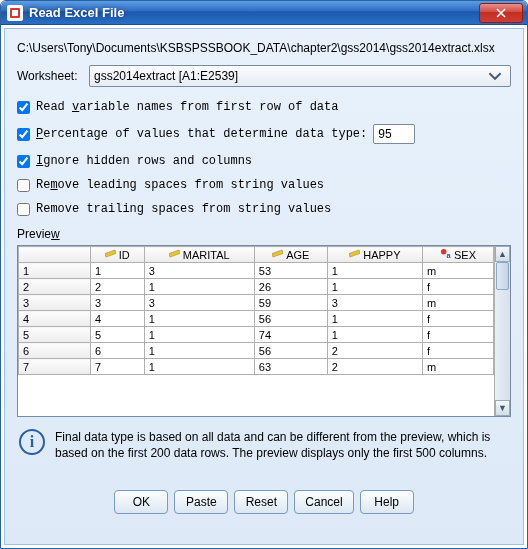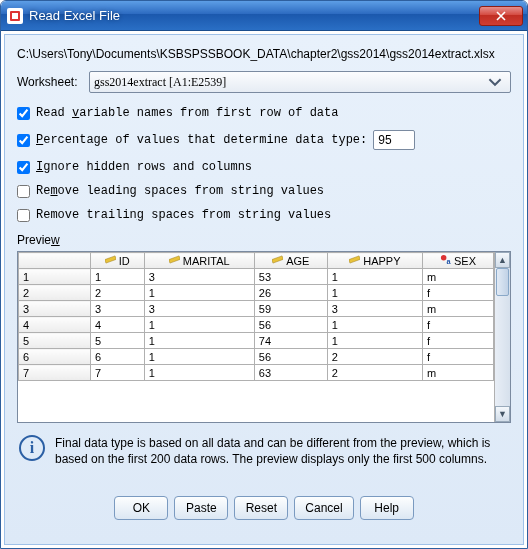--- a/index.html
+++ b/index.html
@@ -16,28 +16,29 @@
     width: 528px;
     height: 549px;
     border: 1px solid #2e5f9e;
     border-radius: 6px 6px 0 0;
     overflow: hidden;
     display: flex;
     flex-direction: column;
     background: #fff;
   }
   .titlebar {
-    height: 30px;
+    height: 24px;
     background: linear-gradient(to bottom, #5d9ee6 0%, #2c6ac0 45%, #1b58ad 46%, #2a6fc5 100%);
     display: flex;
     align-items: center;
     padding: 0 4px 0 6px;
     color: #fff;
     border-bottom: 1px solid #1a4d8c;
     border-radius: 5px 5px 0 0;
+    font-weight: bold;
   }
   .titlebar .app-icon {
     width: 16px; height: 16px;
     background: #fff;
     border-radius: 2px;
     display: flex; align-items: center; justify-content: center;
     margin-right: 6px;
   }
   .titlebar .app-icon svg { width: 12px; height: 12px; }
   .titlebar .title {
@@ -90,21 +91,20 @@
     font-size: 12px;
     color: #000;
   }
   .combo {
     display: flex;
     align-items: center;
     justify-content: space-between;
     background: linear-gradient(to bottom, #fbfcfe, #e6ecf4);
     cursor: pointer;
     padding-right: 8px;
-    font-family: Liberation Serif, serif;
   }
   .combo .arrow {
     width: 14px; height: 14px;
     display: flex; align-items: center; justify-content: center;
     color: #4a5a70;
   }
   .check-row {
     display: flex;
     align-items: center;
     margin: 5px 0;

